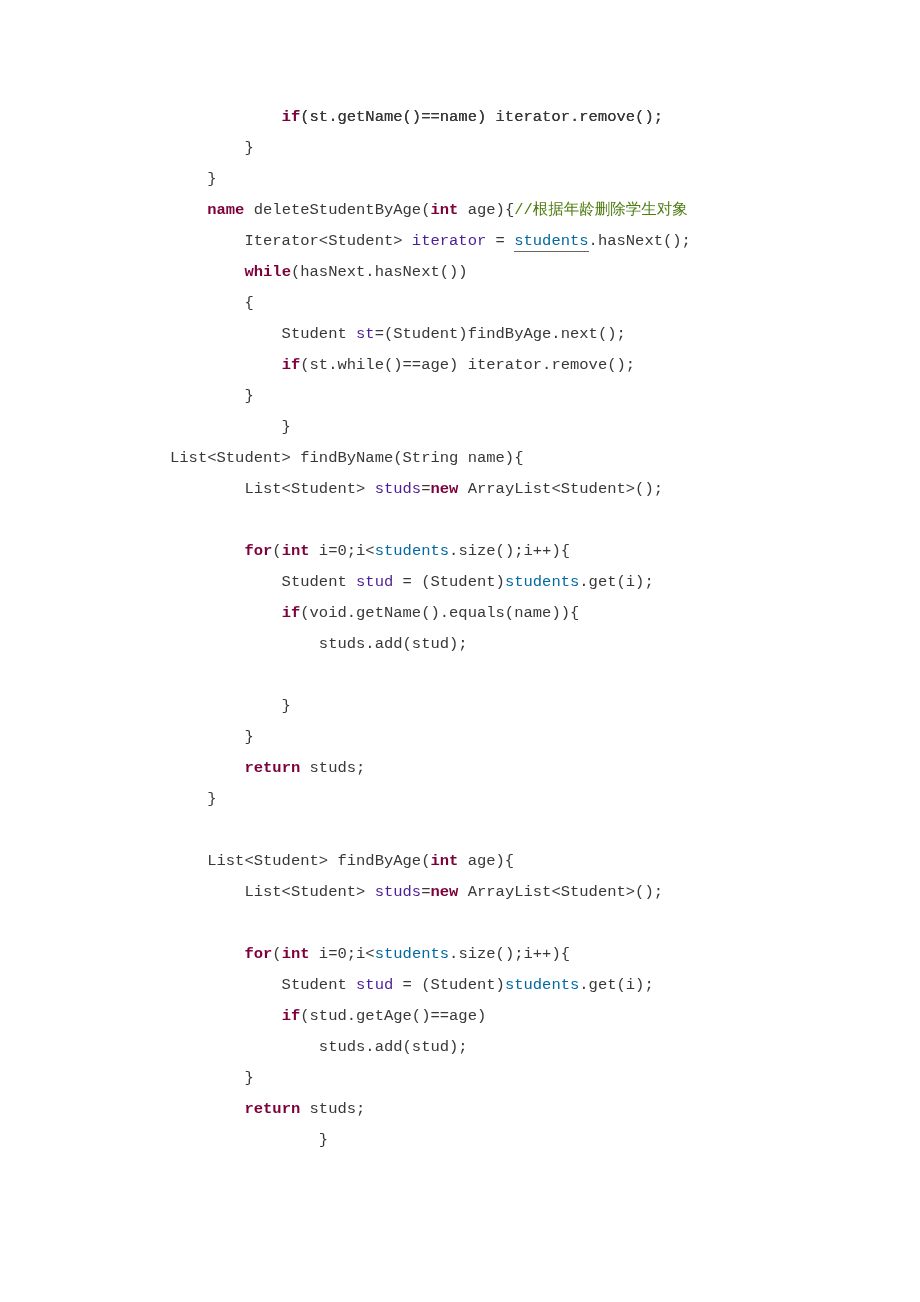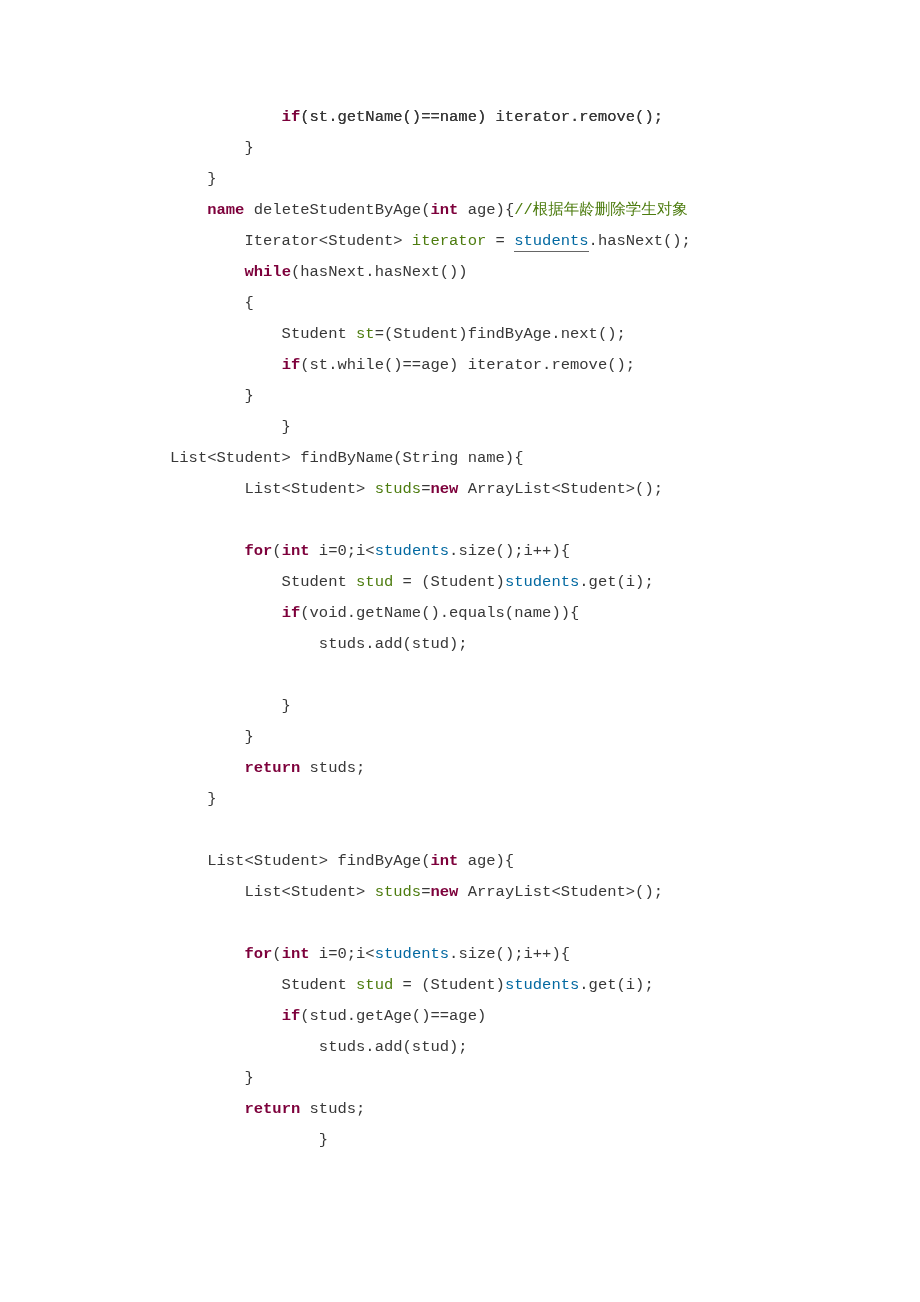--- a/index.html
+++ b/index.html
@@ -20,21 +20,21 @@
     padding-right: 60px;
     margin-left: 32px;
   }
   pre.code {
     margin: 0;
     white-space: pre;
     font-family: "Courier New", Courier, monospace;
   }
   .kw  { color: #7d003b; font-weight: bold; }
   .var { color: #0369a1; }
-  .lvar{ color: #4d7c0f; }
+  .lvar{ color: #4c1d95; }
   .cmt { color: #4d7c0f; }
   .ul  { border-bottom: 1px solid #666; padding-bottom: 1px; }
 </style>
 </head>
 <body>
 
 <div class="page">
 <pre class="code"><span><span class="kw" style="color:inherit;font-weight:normal">            if(st.getName()==name) iterator.remove();</span></span></pre>
 <pre class="code" style="margin-top:-2em;">            <span class="kw">if</span>(st.getName()==name) iterator.remove();
 <span>        }</span>

